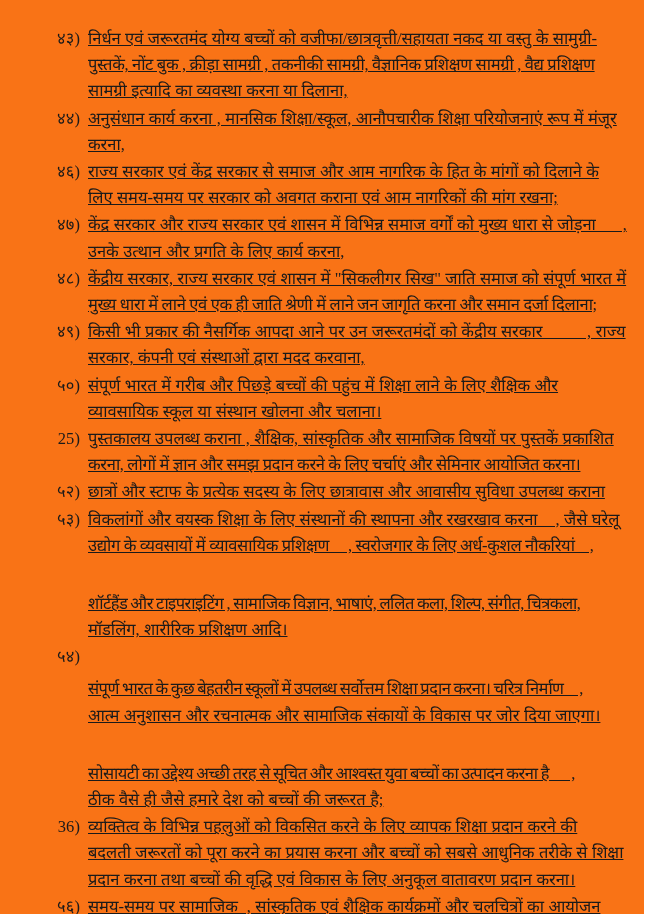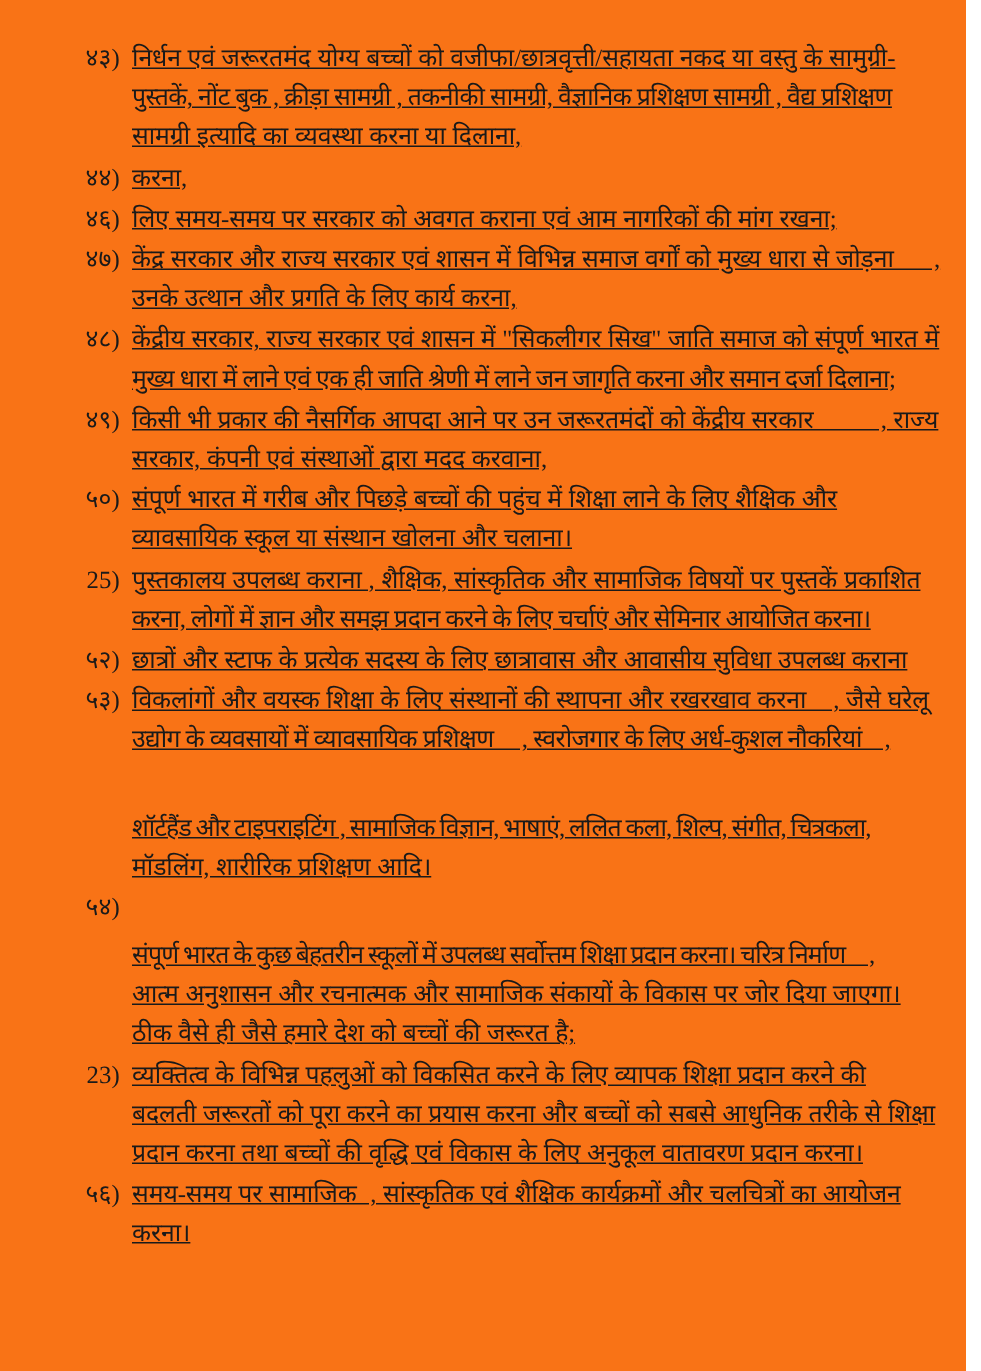--- a/index.html
+++ b/index.html
@@ -75,26 +75,28 @@
         <span class="clause-number">४३)</span>
         <div class="clause-body">
           <div class="line">निर्धन एवं जरूरतमंद योग्य बच्चों को वजीफा/छात्रवृत्ती/सहायता नकद या वस्तु के सामुग्री-</div>
           <div class="line tight">पुस्तकें, नोंट बुक , क्रीड़ा सामग्री , तकनीकी सामग्री, वैज्ञानिक प्रशिक्षण सामग्री , वैद्य प्रशिक्षण</div>
           <div class="line">सामग्री इत्यादि का व्यवस्था करना या दिलाना,</div>
         </div>
       </li>
       <li class="clause">
         <span class="clause-number">४४)</span>
         <div class="clause-body">
+          <div class="line">अनुसंधान कार्य करना , मानसिक शिक्षा/स्कूल, आनौपचारीक शिक्षा परियोजनाएं रूप में मंजूर</div>
           <div class="line">करना,</div>
         </div>
       </li>
       <li class="clause">
         <span class="clause-number">४६)</span>
         <div class="clause-body">
+          <div class="line">राज्य सरकार एवं केंद्र सरकार से समाज और आम नागरिक के हित के मांगों को दिलाने के</div>
           <div class="line">लिए समय-समय पर सरकार को अवगत कराना एवं आम नागरिकों की मांग रखना;</div>
         </div>
       </li>
       <li class="clause">
         <span class="clause-number">४७)</span>
         <div class="clause-body">
           <div class="line">केंद्र सरकार और राज्य सरकार एवं शासन में विभिन्न समाज वर्गों को मुख्य धारा से जोड़ना      ,</div>
           <div class="line">उनके उत्थान और प्रगति के लिए कार्य करना,</div>
         </div>
       </li>
@@ -139,25 +141,26 @@
           <div class="line tight">उद्योग के व्यवसायों में व्यावसायिक प्रशिक्षण     , स्वरोजगार के लिए अर्ध-कुशल नौकरियां    ,</div>
           <div class="line tight2">शॉर्टहैंड और टाइपराइटिंग , सामाजिक विज्ञान, भाषाएं, ललित कला, शिल्प, संगीत, चित्रकला,</div>
           <div class="line">मॉडलिंग, शारीरिक प्रशिक्षण आदि।</div>
         </div>
       </li>
       <li class="clause">
         <span class="clause-number">५४)</span>
         <div class="clause-body">
           <div class="line tight2">संपूर्ण भारत के कुछ बेहतरीन स्कूलों में उपलब्ध सर्वोत्तम शिक्षा प्रदान करना। चरित्र निर्माण     ,</div>
           <div class="line">आत्म अनुशासन और रचनात्मक और सामाजिक संकायों के विकास पर जोर दिया जाएगा।</div>
+          <div class="line tight2">सोसायटी का उद्देश्य अच्छी तरह से सूचित और आश्वस्त युवा बच्चों का उत्पादन करना है       ,</div>
           <div class="line">ठीक वैसे ही जैसे हमारे देश को बच्चों की जरूरत है;</div>
         </div>
       </li>
       <li class="clause">
-        <span class="clause-number">23)</span>
+        <span class="clause-number">36)</span>
         <div class="clause-body">
           <div class="line">व्यक्तित्व के विभिन्न पहलुओं को विकसित करने के लिए व्यापक शिक्षा प्रदान करने की</div>
           <div class="line">बदलती जरूरतों को पूरा करने का प्रयास करना और बच्चों को सबसे आधुनिक तरीके से शिक्षा</div>
           <div class="line">प्रदान करना तथा बच्चों की वृद्धि एवं विकास के लिए अनुकूल वातावरण प्रदान करना।</div>
         </div>
       </li>
       <li class="clause">
         <span class="clause-number">५६)</span>
         <div class="clause-body">
           <div class="line">समय-समय पर सामाजिक  , सांस्कृतिक एवं शैक्षिक कार्यक्रमों और चलचित्रों का आयोजन</div>

